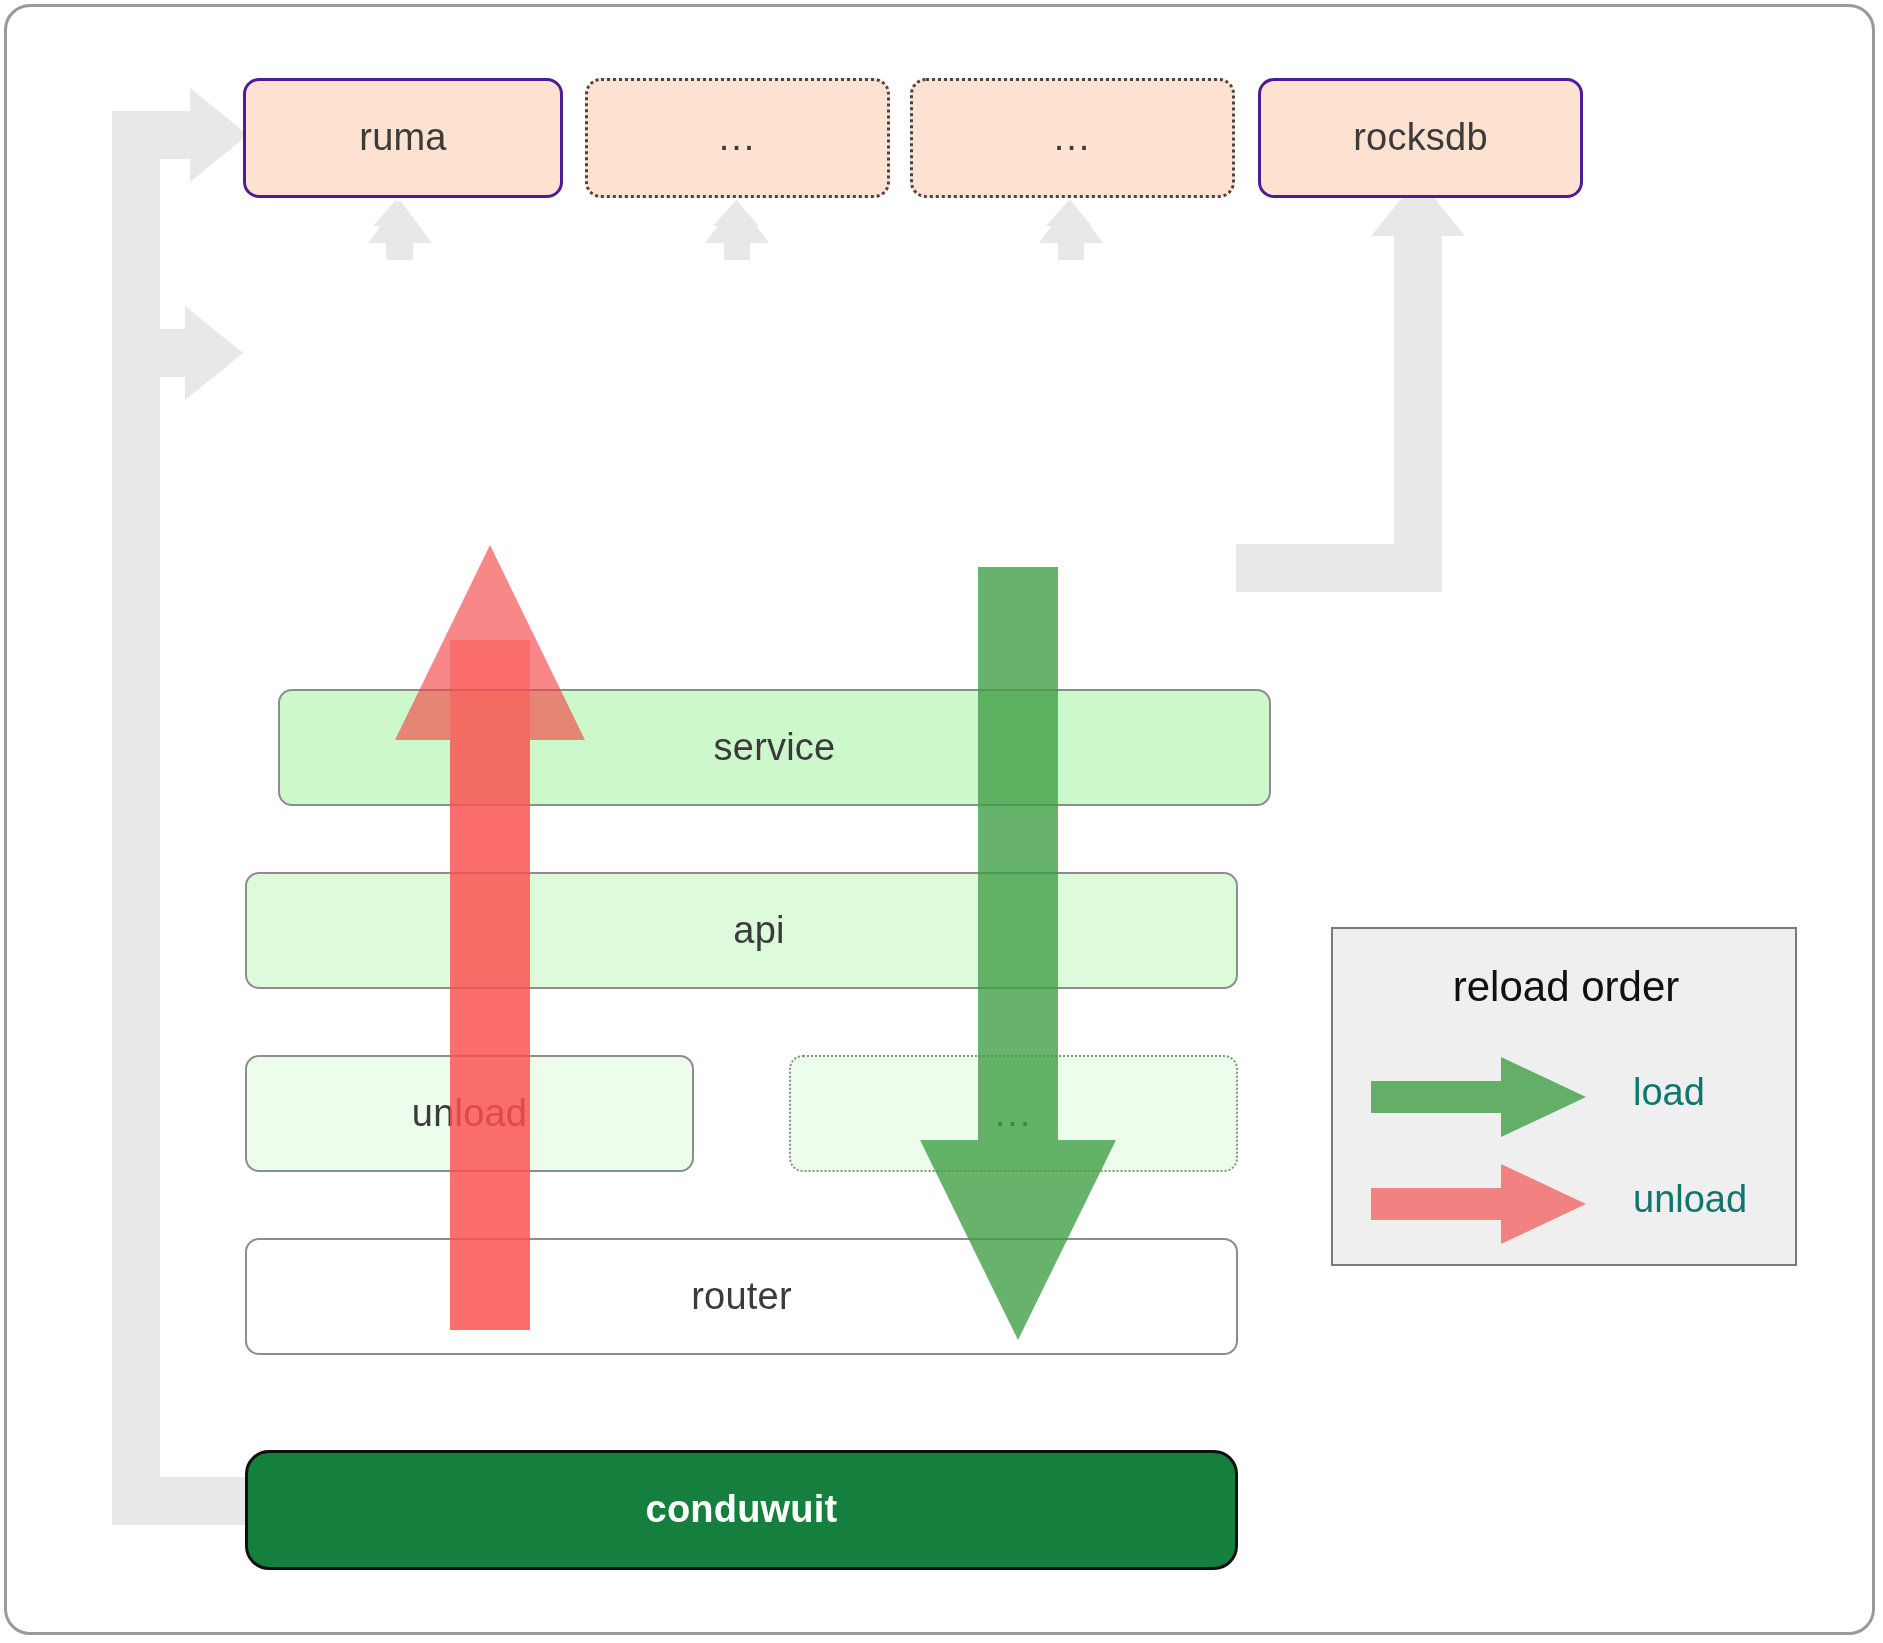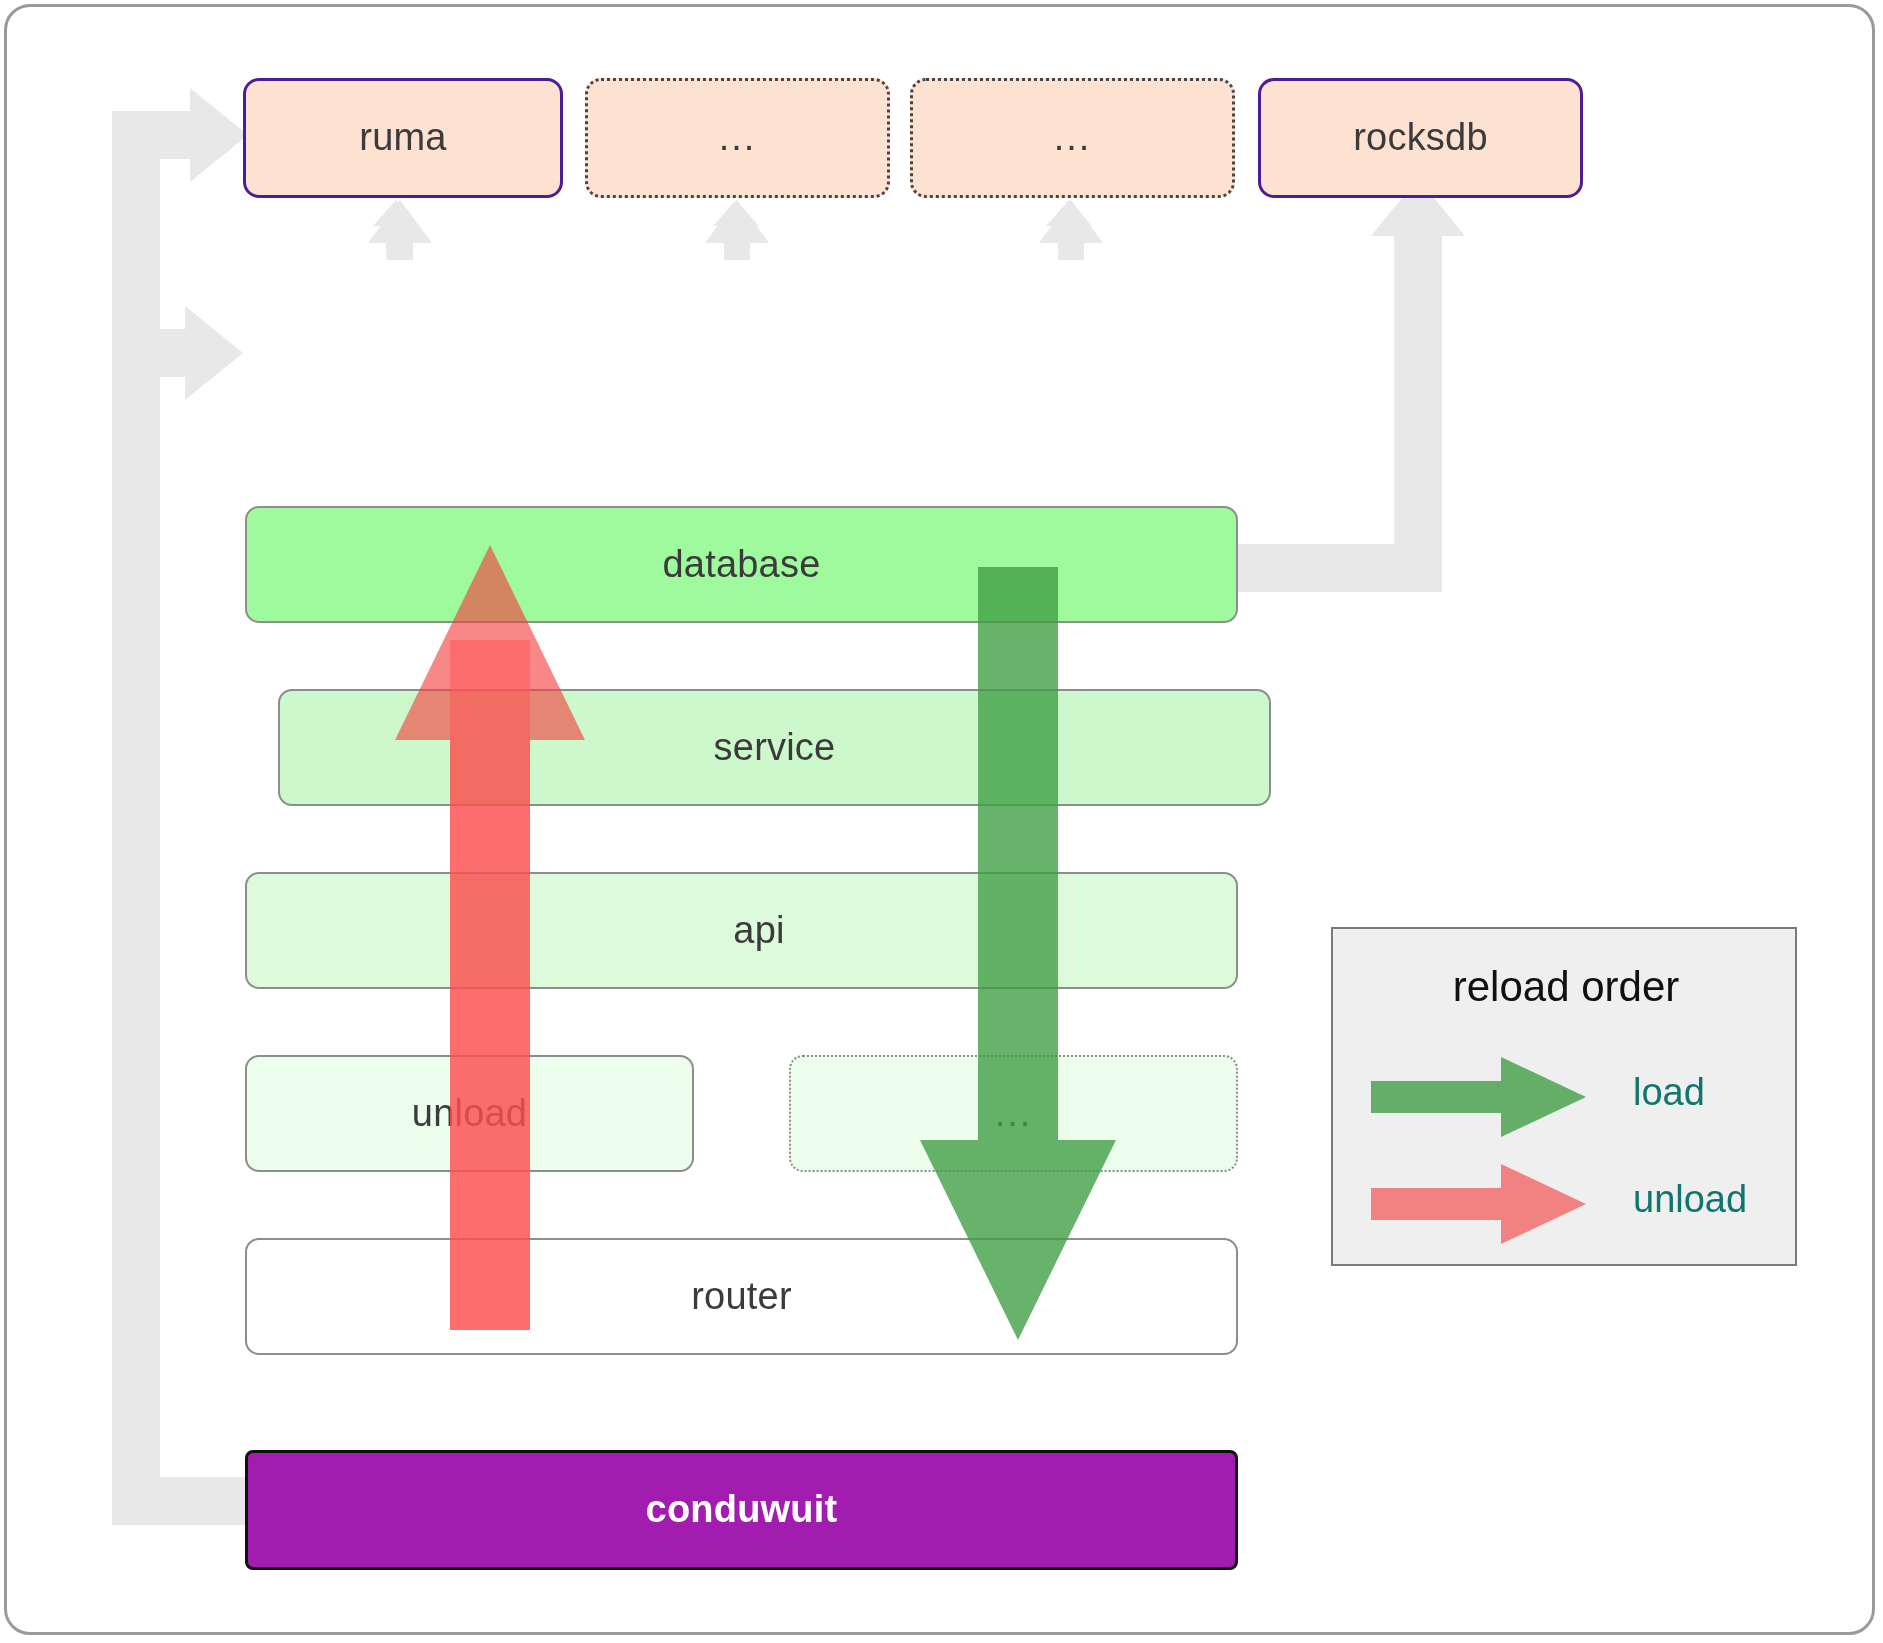--- a/index.html
+++ b/index.html
@@ -69,23 +69,23 @@
   }
   
   .g1 { background: #9efa9c; border: 2px solid #8d8d8d; border-radius: 14px; }
   .g2 { background: #cdf8cb; border: 2px solid #8d8d8d; border-radius: 14px; margin-left: 33px; }
   .g3 { background: #ddfbdb; border: 2px solid #8d8d8d; border-radius: 14px; padding-left: 35px; }
   .g4 { background: #edfdec; border: 2px solid #8d8d8d; border-radius: 14px; }
   .g4.dotted { border: 2px dotted #8d8d8d; }
   .white-box { background: #ffffff; border: 2px solid #8d8d8d; border-radius: 14px; }
   
   .blue-box {
-    background: #a21caf;
+    background: #15803d;
     border: 3px solid #101010;
-    border-radius: 8px;
+    border-radius: 24px;
     color: #ffffff;
   }
   .blue-box .node-label { color: #ffffff; font-weight: 700; }
   
   .ellipsis {
     font-size: 38px;
     letter-spacing: 2px;
     color: #3b3b3b;
   }
   
@@ -178,23 +178,20 @@
 
   <div class="node orange dotted" style="left:910px; top:78px; width:325px; height:120px;">
     <span class="node-label ellipsis">...</span>
   </div>
 
   <div class="node orange" style="left:1258px; top:78px; width:325px; height:120px;">
     <span class="node-label">rocksdb</span>
   </div>
 
 
-  <div class="node g1" style="left:245px; top:506px; width:993px; height:117px;">
-    <span class="node-label">database</span>
-  </div>
 
   <div class="node g2" style="left:245px; top:689px; width:993px; height:117px;">
     <span class="node-label">service</span>
   </div>
 
   <div class="node g3" style="left:245px; top:872px; width:993px; height:117px;">
     <span class="node-label">api</span>
   </div>
 
   <div class="node g4" style="left:245px; top:1055px; width:449px; height:117px;">

